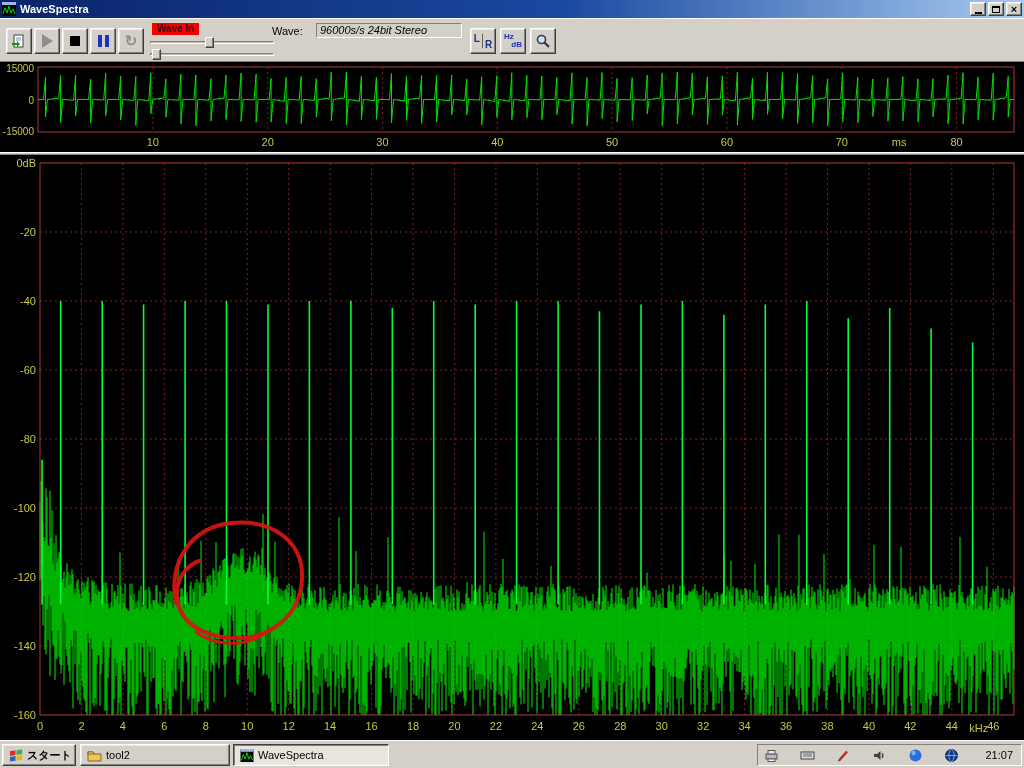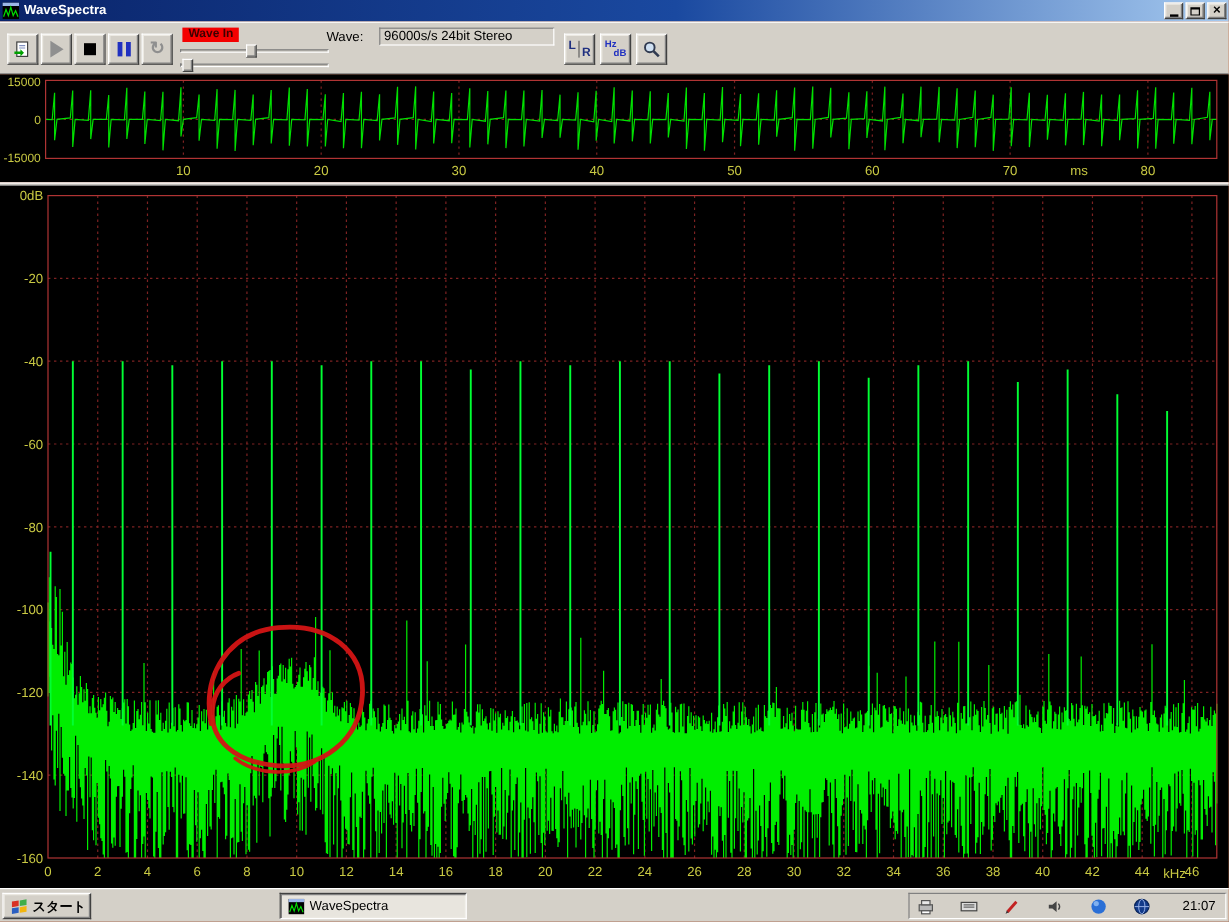--- a/index.html
+++ b/index.html
@@ -1,18 +1,18 @@
 <!DOCTYPE html>
 <html><head>
 <meta charset="utf-8">
 <style>
   * { margin:0; padding:0; box-sizing:border-box; }
   html,body { width:1024px; height:768px; overflow:hidden;
     font-family:"Liberation Sans", sans-serif; background:#d4d0c8; }
-  .screen { position:relative; width:1024px; height:768px; background:#c2410c; }
+  .screen { position:relative; width:1024px; height:768px; background:#84cc16; }
 
   
   .titlebar { position:absolute; left:0; top:0; width:1024px; height:18px;
     background:linear-gradient(90deg,#0a246a 0%,#1a49a0 55%,#a6caf0 100%);
     display:flex; align-items:center; padding:0 2px; }
   .titlebar .title { color:#fff; font-size:11px; font-weight:bold; margin-left:4px; flex:1; }
   .app-icon16 { width:14px; height:14px; display:inline-block; }
   .wctl { width:16px; height:14px; background:#d4d0c8; margin-left:2px;
     border:1px solid; border-color:#fff #404040 #404040 #fff;
     box-shadow:inset -1px -1px 0 #808080, inset 1px 1px 0 #ece9e2;
@@ -43,21 +43,21 @@
     border:1px solid; border-color:#fff #404040 #404040 #fff;
     box-shadow:inset -1px -1px 0 #808080; }
   .info-col { position:absolute; left:272px; top:4px; font-size:11px; color:#000; }
   .info-row { display:flex; align-items:center; height:15px; margin-bottom:1px; }
   .ilabel { display:inline-block; text-align:left; padding-right:3px; }
   .ilabel.w { width:44px; }
   .ilabel.f { width:44px; }
   .ilabel.fps { width:30px; }
   .ibox { display:inline-block; border:1px solid; border-color:#808080 #fff #fff #808080;
     background:#d4d0c8; height:15px; line-height:13px; padding:0 3px; }
-  .ibox.wide { width:146px; }
+  .ibox.wide { width:146px;font-style:italic; }
   .ibox.mid { width:122px; }
   .ibox.narrow { width:24px; }
   .lrbtn span.l { font-size:10px; font-weight:bold; color:#203080; position:relative; top:-3px; }
   .lrbtn span.r { font-size:10px; font-weight:bold; color:#203080; position:relative; top:3px; }
   .lr-div { width:1px; height:14px; background:#606060; margin:0 2px; }
   .hzdb { flex-direction:column; line-height:8px; }
   .hzdb .hz { font-size:8px; font-weight:bold; color:#2030c0; align-self:flex-start; margin-left:3px;}
   .hzdb .db { font-size:8px; font-weight:bold; color:#2030c0; align-self:flex-end; margin-right:3px;}
 
   
@@ -284,20 +284,27 @@
     <button class="task start" style="left:2px; width:74px">
       <svg width="15" height="13" viewBox="0 0 15 13">
           <polygon points="1,2 7,1 7,6 1,7" fill="#d93125"></polygon>
           <polygon points="8,1 14,0 14,5 8,6" fill="#3fae49"></polygon>
           <polygon points="1,8 7,7 7,12 1,13" fill="#2b5fc1"></polygon>
           <polygon points="8,7 14,6 14,11 8,12" fill="#f2b50f"></polygon>
         </svg>
       <span class="tlabel">スタート</span>
     </button>
 
+    <button class="task" style="left:80px; width:150px">
+      <svg width="15" height="13" viewBox="0 0 15 13">
+          <path d="M1 3 L6 3 L7.5 5 L14 5 L14 12 L1 12 Z" fill="#f0c858" stroke="#806020"></path>
+          <path d="M1 3 L6 3 L7.5 5 L1 5 Z" fill="#f8dc90" stroke="#806020"></path>
+        </svg>
+      <span class="tlabel">tool2</span>
+    </button>
 
     <button class="task active" style="left:233px; width:156px">
       <svg width="14" height="13" viewBox="0 0 14 14">
           <rect x="0" y="0" width="14" height="14" fill="#000"></rect>
           <rect x="0" y="0" width="14" height="3" fill="#9cb6e8"></rect>
           <polyline points="1,12 3,6 5,11 7,4 9,11 11,7 13,12" fill="none" stroke="#00e000" stroke-width="1"></polyline>
         </svg>
       <span class="tlabel">WaveSpectra</span>
     </button>
 

